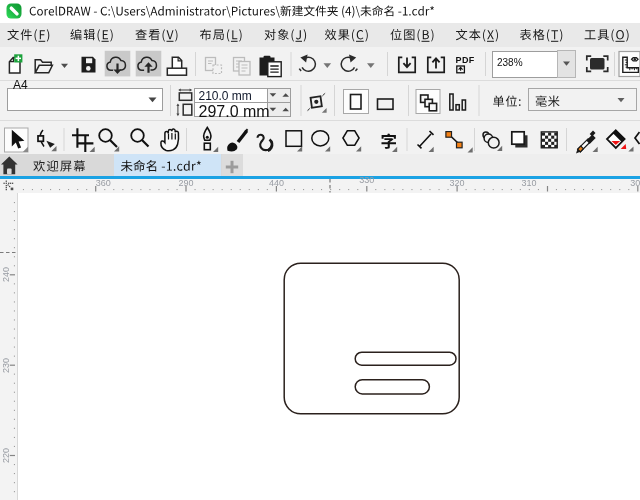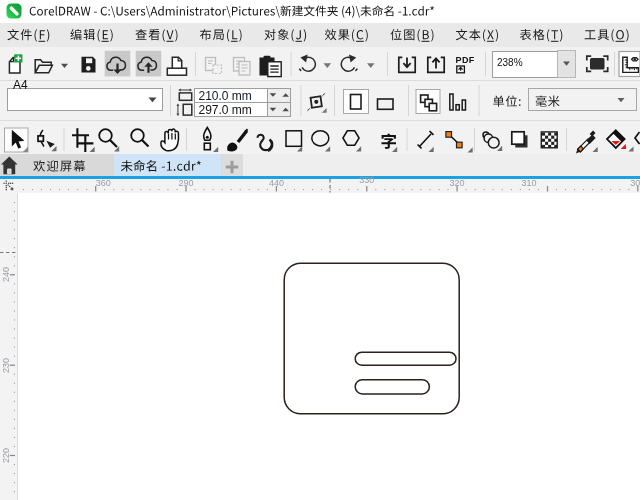--- a/index.html
+++ b/index.html
@@ -48,21 +48,21 @@
 <div class="abs" style="left:7px;top:88px;width:156px;height:22.5px;background:#fff;border:1px solid #9d9d9d"></div>
 <div class="abs" style="left:492px;top:50.5px;width:66px;height:27px;background:#fff;border:1px solid #9d9d9d"></div>
 <div class="abs" style="left:194px;top:87.5px;width:73.5px;height:15px;background:#fff;border:1px solid #9d9d9d"></div>
 <div class="abs" style="left:194px;top:101.8px;width:73.5px;height:15.2px;background:#fff;border:1px solid #9d9d9d"></div>
 <div class="abs" style="left:266.6px;top:87.5px;width:24.5px;height:15px;background:#ededed;border:1px solid #9d9d9d"></div>
 <div class="abs" style="left:266.6px;top:101.8px;width:24.5px;height:15.2px;background:#ededed;border:1px solid #9d9d9d"></div>
 <div class="abs" style="left:528px;top:88px;width:109px;height:22.5px;background:#f2f2f2;border:1px solid #a6a6a6"></div>
 
 <div class="abs" style="left:13px;top:78px;font-size:12px;color:#111">A4</div>
 <div class="abs" style="left:198.5px;top:89px;font-size:12px;color:#0f172a">210.0 mm</div>
-<div class="abs" style="left:198.5px;top:103.3px;font-size:12px;color:#111">297.0 mm</div>
+<div class="abs" style="left:198.5px;top:103.3px;font-size:16px;color:#111">297.0 mm</div>
 <div class="abs" style="left:497px;top:57px;font-size:10px;color:#111">238%</div>
 
 <svg class="abs" style="left:0;top:0" width="640" height="500" viewBox="0 0 640 500">
 
 <rect x="22.9" y="189" width="1.1" height="1.1" fill="#9c9c9c"></rect>
 <rect x="31.9" y="189" width="1.1" height="1.1" fill="#9c9c9c"></rect>
 <rect x="40.9" y="189" width="1.1" height="1.1" fill="#9c9c9c"></rect>
 <rect x="50.0" y="189" width="1.1" height="1.1" fill="#9c9c9c"></rect>
 <rect x="59.0" y="189" width="1.1" height="1.1" fill="#9c9c9c"></rect>
 <rect x="68.0" y="189" width="1.1" height="1.1" fill="#9c9c9c"></rect>

